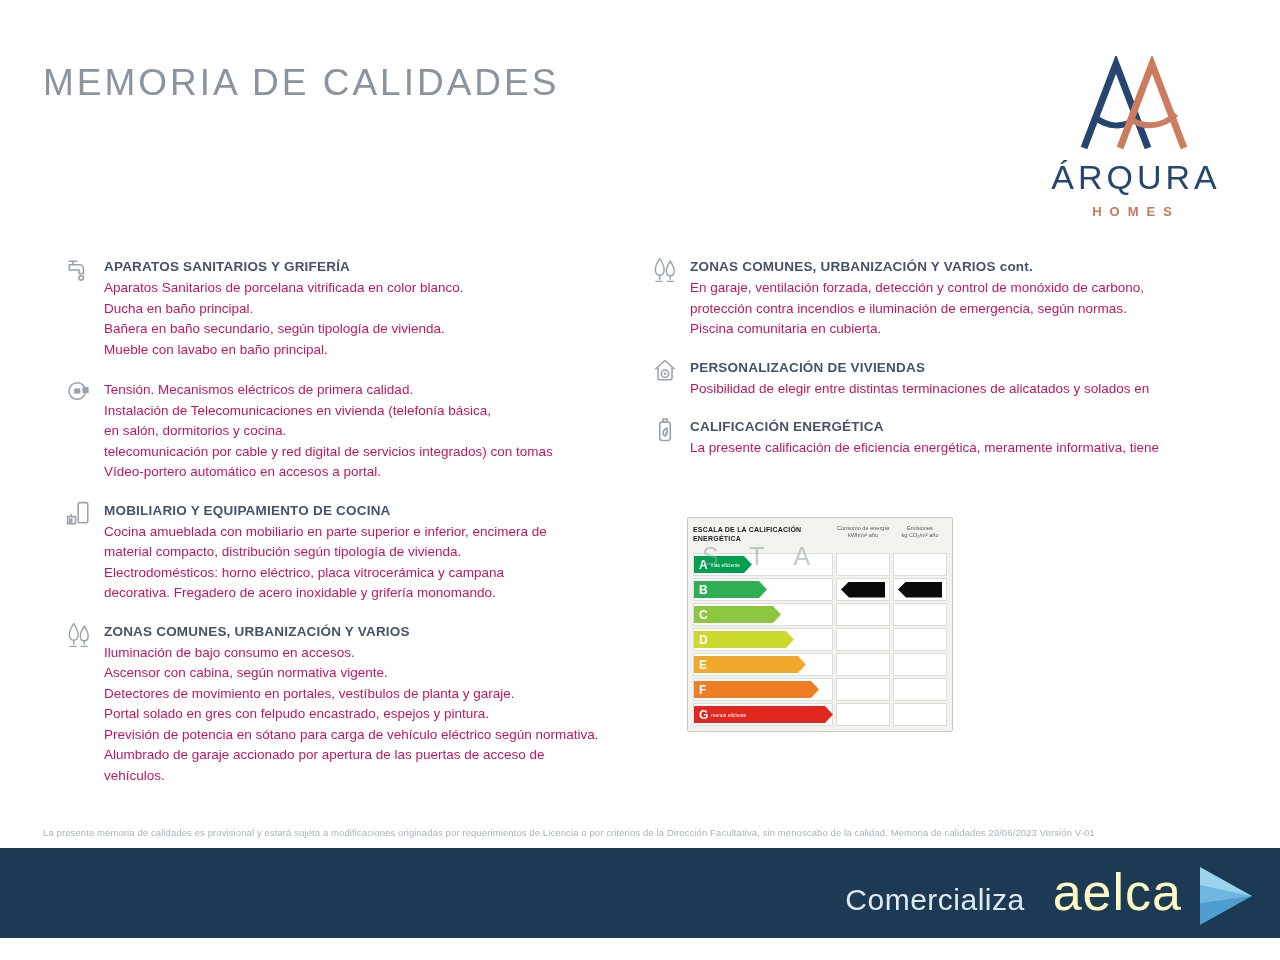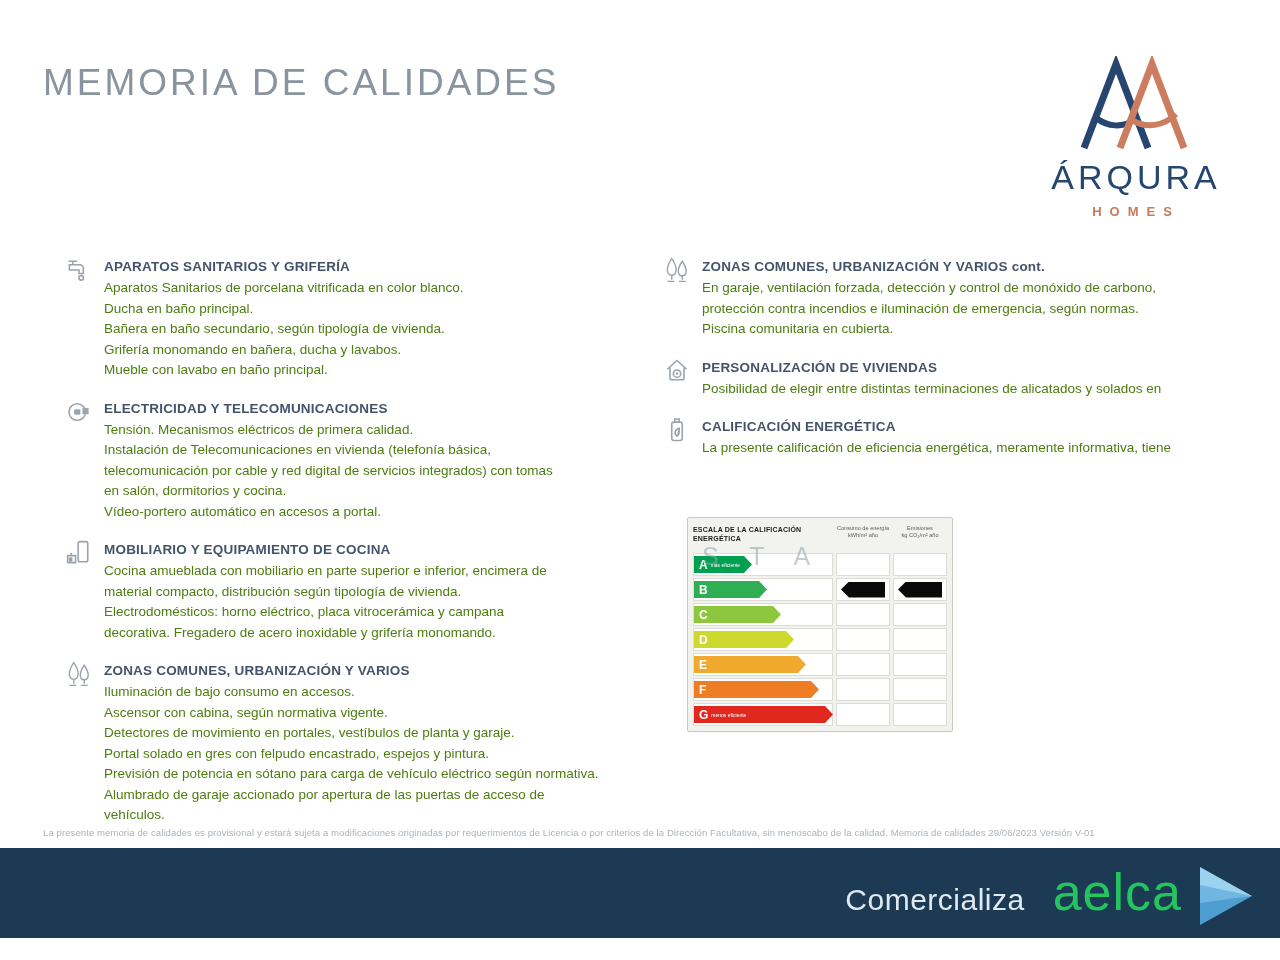--- a/index.html
+++ b/index.html
@@ -9,27 +9,27 @@
   .page-title{position:absolute;left:43px;top:62px;font-size:37px;font-weight:500;
               color:#8a949e;letter-spacing:3px;}
   
   .logo{position:absolute;left:1038px;top:56px;width:196px;text-align:center;}
   .logo .mark{display:block;margin:0 auto;}
   .logo .brand-name{font-size:34px;color:#27466f;letter-spacing:4px;font-weight:500;margin-top:6px;}
   .logo .brand-sub{font-size:13px;color:#c97a58;letter-spacing:8px;font-weight:bold;margin-top:7px;}
   
   .col{position:absolute;top:259px;}
   .col-left{left:80px;width:600px;margin-left:24px;}
-  .col-right{left:690px;width:560px;margin-left:12px;}
+  .col-right{left:690px;width:560px;}
   .section{position:relative;margin-bottom:20px;}
   .sec-icon{position:absolute;left:-39px;top:-3px;width:28px;height:28px;color:#9aa3ad;}
   .sec-icon svg{stroke:#9aa3ad;}
   .sec-title{font-size:13.5px;font-weight:bold;color:#44536a;letter-spacing:.2px;
              margin-bottom:4px;white-space:nowrap;}
-  .sec-line{font-size:13.5px;color:#4d7c0f;line-height:20.5px;white-space:nowrap;}
+  .sec-line{font-size:13.5px;color:#be185d;line-height:20.5px;white-space:nowrap;}
   
   .energy-chart{position:absolute;left:687px;top:517px;width:254px;background:#f2f2ef;
                 border:1px solid #c9c9c4;border-radius:2px;padding:5px;}
   .ec-head{display:grid;grid-template-columns:140px 54px 54px;column-gap:3px;
            align-items:start;height:28px;}
   .ec-head-title{font-size:7px;font-weight:bold;color:#1c1c1c;line-height:9px;padding-top:2px;
                  letter-spacing:.2px;}
   .ec-head-col{font-size:5.6px;color:#5a5a5a;text-align:center;line-height:7px;padding-top:2px;}
   .ec-row{display:grid;grid-template-columns:140px 54px 54px;column-gap:3px;margin-top:2px;}
   .ec-arrowzone{background:#ffffff;border:1px solid #dcdcd8;height:21px;position:relative;}
@@ -44,21 +44,21 @@
   .ec-watermark{position:absolute;left:14px;top:24px;font-size:25px;color:#93a4a8;opacity:.55;
                 letter-spacing:12px;font-weight:500;pointer-events:none;}
   
   .disclaimer{position:absolute;left:43px;top:827px;font-size:9.5px;color:#a9b3bb;
               white-space:nowrap;letter-spacing:.1px;}
   
   .bottombar{position:absolute;left:0;top:848px;width:1280px;height:90px;background:#1d3a54;
              display:flex;justify-content:flex-end;align-items:center;padding-right:10px;}
   .bb-inner{display:flex;align-items:baseline;margin-right:26px;}
   .bb-label{font-size:30px;color:#dfe9f0;font-weight:400;letter-spacing:.5px;}
-  .bb-brand{font-size:52px;color:#22c55e;font-weight:400;letter-spacing:1px;margin-left:28px;}
+  .bb-brand{font-size:52px;color:#fef9c3;font-weight:400;letter-spacing:1px;margin-left:28px;}
   .bb-tri{align-self:center;margin-left:16px;position:relative;top:3px;}
   .hidden-defs{position:absolute;width:0;height:0;overflow:hidden;}
 </style>
 </head>
 <body>
 
 <svg class="hidden-defs" xmlns="http://www.w3.org/2000/svg">
   <symbol id="sym-faucet" viewBox="0 0 32 32" fill="none" stroke-width="1.8">
     <path d="M4 6 h10 M9 6 v4"></path>
     <path d="M5 10 h12 a4 4 0 0 1 4 4 v6 h-5 v-4 H5 z"></path>
@@ -111,32 +111,30 @@
 
   <div class="col col-left" id="col-left">
       <div class="section">
         <span class="sec-icon"><svg width="28" height="28" fill="none" stroke="currentColor" style="color:#9aa3ad">
             <use href="#sym-faucet"></use>
           </svg></span>
         <div class="sec-title">APARATOS SANITARIOS Y GRIFERÍA</div>
         <div class="sec-line">Aparatos Sanitarios de porcelana vitrificada en color blanco.</div>
         <div class="sec-line">Ducha en baño principal.</div>
         <div class="sec-line">Bañera en baño secundario, según tipología de vivienda.</div>
-        <div class="sec-line">Grifería monomando en bañera, ducha y lavabos.</div>
         <div class="sec-line">Mueble con lavabo en baño principal.</div>
       </div>
       <div class="section">
         <span class="sec-icon"><svg width="28" height="28" fill="none" stroke="currentColor" style="color:#9aa3ad">
             <use href="#sym-plug"></use>
           </svg></span>
-        <div class="sec-title">ELECTRICIDAD Y TELECOMUNICACIONES</div>
         <div class="sec-line">Tensión. Mecanismos eléctricos de primera calidad.</div>
         <div class="sec-line">Instalación de Telecomunicaciones en vivienda (telefonía básica,</div>
+        <div class="sec-line">en salón, dormitorios y cocina.</div>
         <div class="sec-line">telecomunicación por cable y red digital de servicios integrados) con tomas</div>
-        <div class="sec-line">en salón, dormitorios y cocina.</div>
         <div class="sec-line">Vídeo-portero automático en accesos a portal.</div>
       </div>
       <div class="section">
         <span class="sec-icon"><svg width="28" height="28" fill="none" stroke="currentColor" style="color:#9aa3ad">
             <use href="#sym-kitchen"></use>
           </svg></span>
         <div class="sec-title">MOBILIARIO Y EQUIPAMIENTO DE COCINA</div>
         <div class="sec-line">Cocina amueblada con mobiliario en parte superior e inferior, encimera de</div>
         <div class="sec-line">material compacto, distribución según tipología de vivienda.</div>
         <div class="sec-line">Electrodomésticos: horno eléctrico, placa vitrocerámica y campana</div>

